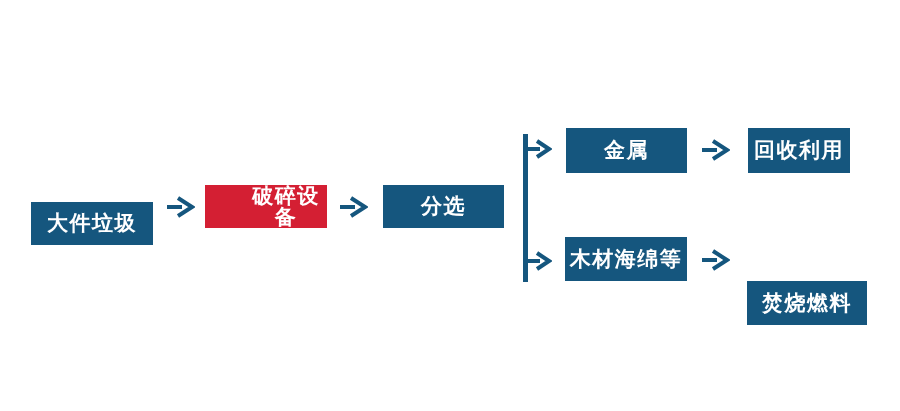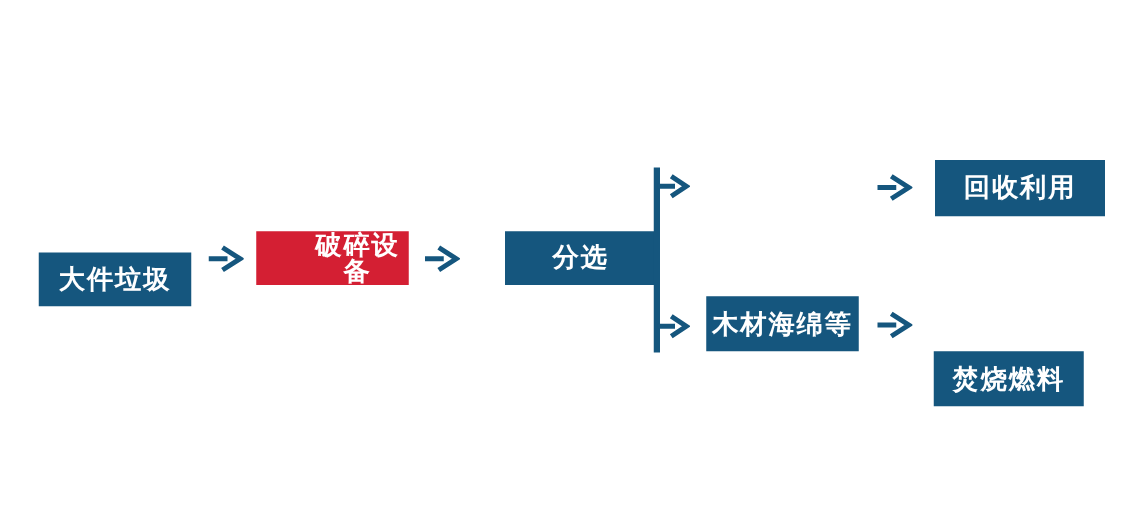--- a/index.html
+++ b/index.html
@@ -48,24 +48,24 @@
     left: 523px;
     top: 134px;
     width: 5px;
     height: 148px;
     background: #15567E;
   }
 
   
   .n1 { left: 31px;  top: 185px; width: 122px; height: 43px; margin-top: 17px; }
   .n2 { left: 205px; top: 185px; width: 122px; height: 43px; }
-  .n3 { left: 404px; top: 185px; width: 121px; height: 43px; }
+  .n3 { left: 383px; top: 185px; width: 121px; height: 43px; }
   
   .n4 { left: 566px; top: 128px; width: 121px; height: 45px; }
-  .n5 { left: 748px; top: 128px; width: 136px; height: 45px; }
+  .n5 { left: 748px; top: 128px; width: 102px; height: 45px; }
   
   .n6 { left: 565px; top: 237px; width: 122px; height: 44px; }
   .n7 { left: 747px; top: 237px; width: 120px; height: 44px; margin-top: 44px; }
 
   .a1 { left: 165px; top: 196px; }
   .a2 { left: 338px; top: 196px; }
   .a3 { left: 700px; top: 139px; }
   .a4 { left: 700px; top: 249px; }
   .s1 { left: 526px; top: 139px; }
   .s2 { left: 526px; top: 251px; }
@@ -96,20 +96,21 @@
   <svg class="arrow s1" width="26" height="20" viewBox="0 0 26 20">
     <path d="M0 10 H14"></path>
     <path d="M11 2 L23 10 L11 18"></path>
   </svg>
 
   <svg class="arrow s2" width="26" height="20" viewBox="0 0 26 20">
     <path d="M0 10 H14"></path>
     <path d="M11 2 L23 10 L11 18"></path>
   </svg>
 
+  <div class="node blue n4">金属</div>
 
   <svg class="arrow a3" width="30" height="22" viewBox="0 0 30 22">
     <path d="M2 11 H17"></path>
     <path d="M13 2 L27 11 L13 20"></path>
   </svg>
 
   <div class="node blue n5">回收利用</div>
 
   <div class="node blue n6">木材海绵等</div>
 

